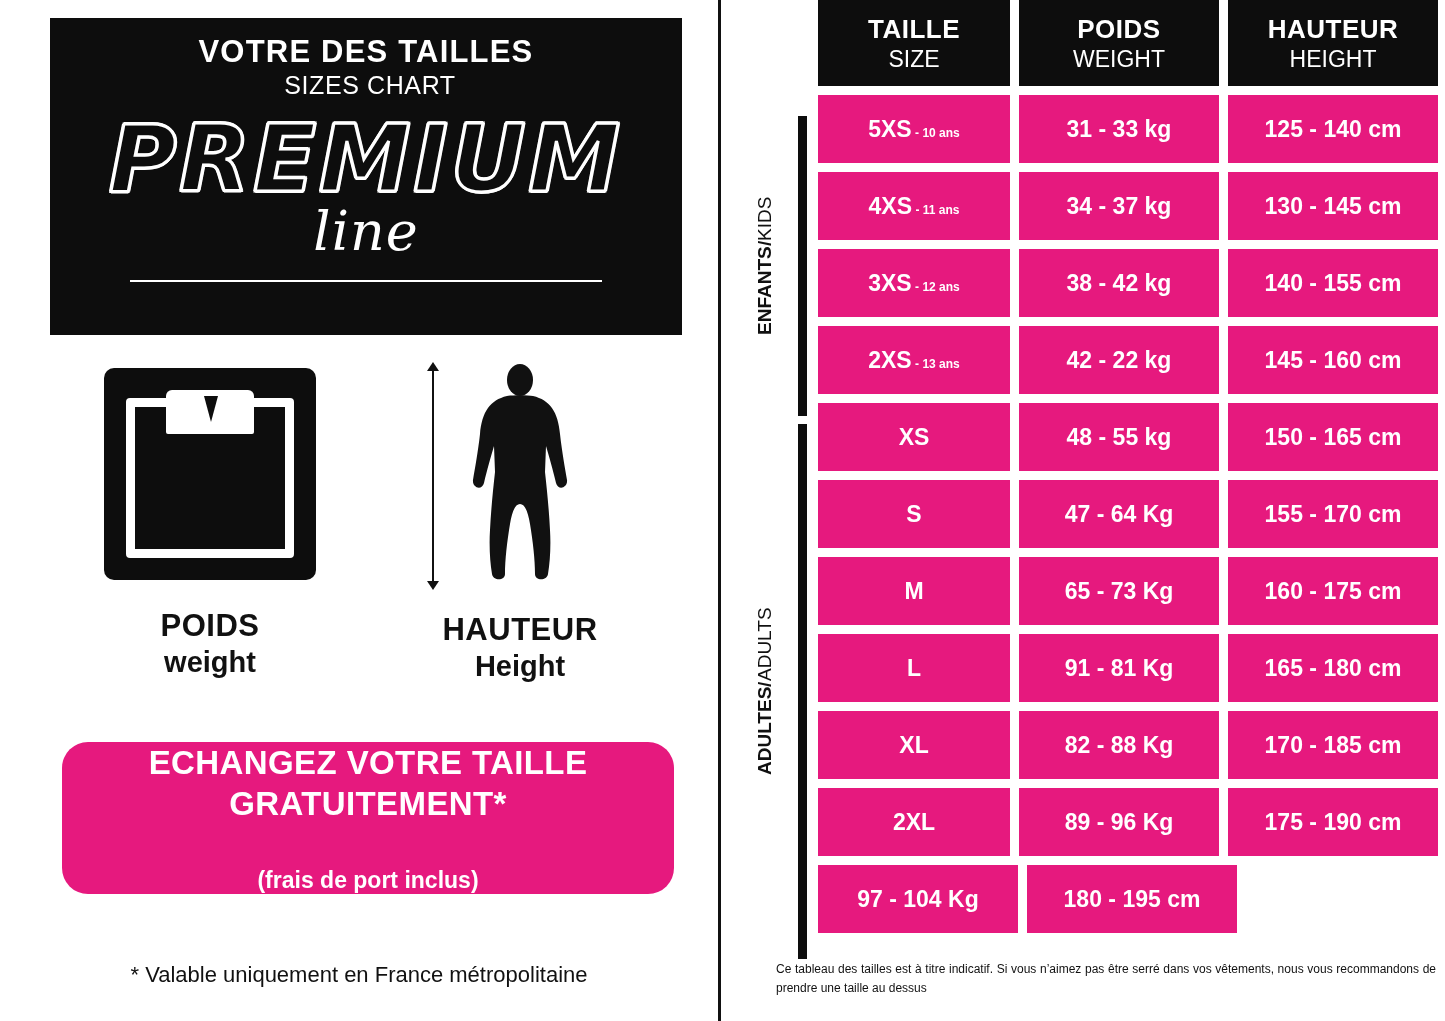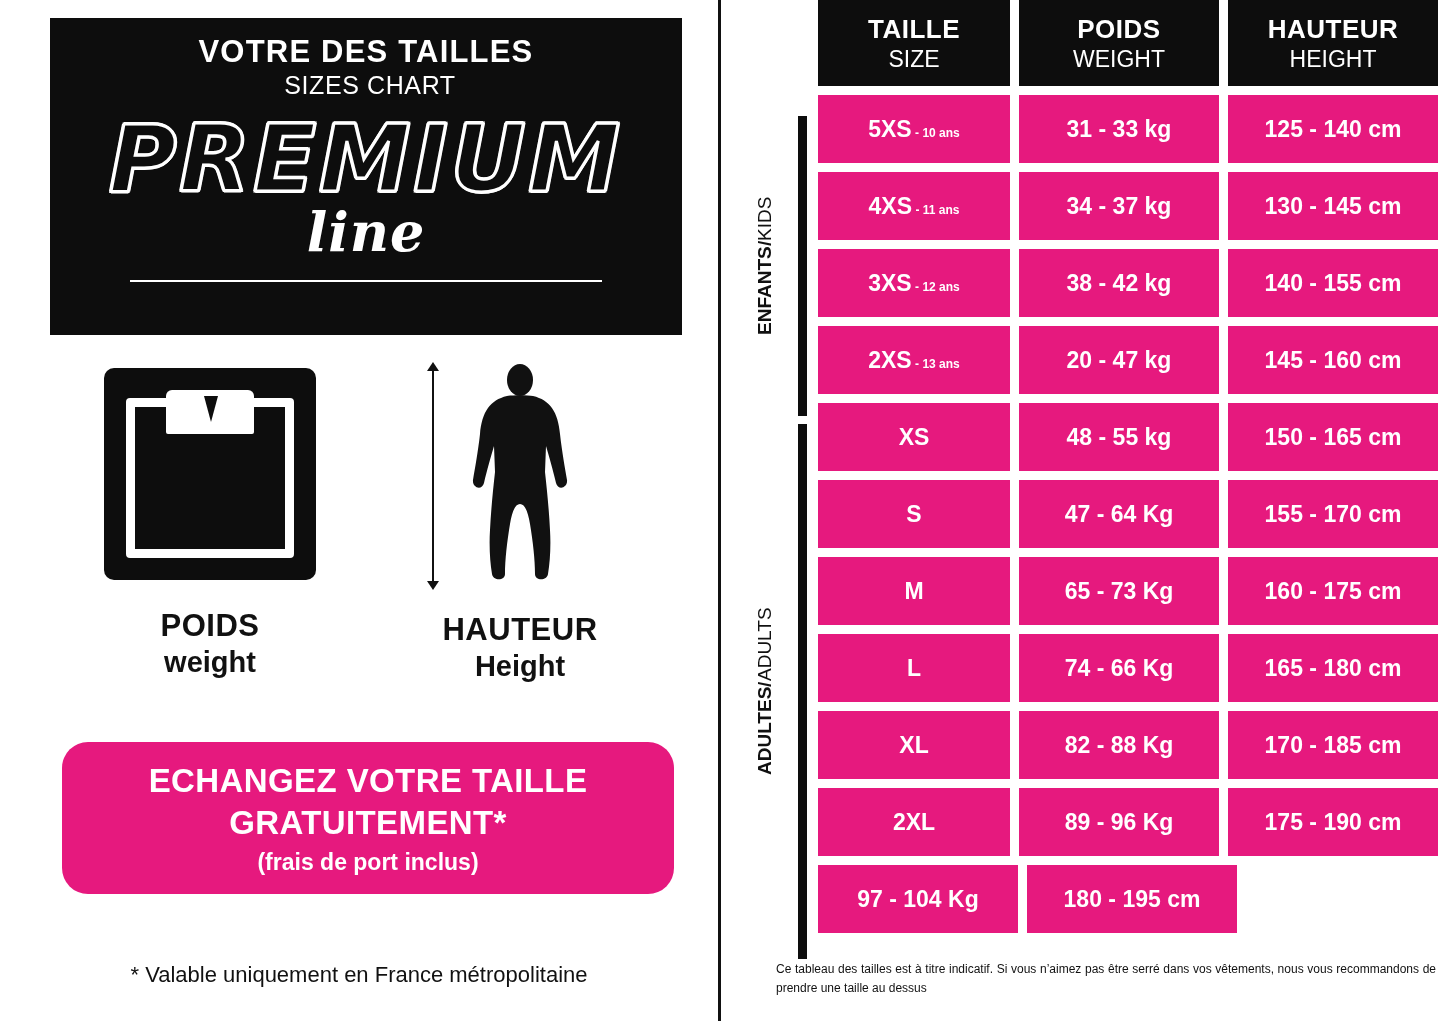--- a/index.html
+++ b/index.html
@@ -65,21 +65,21 @@
     font-family: "DejaVu Sans", sans-serif;
     -webkit-text-stroke: 3px #fff;
     color: #0d0d0d;
     text-shadow:
       2px 0 0 #fff, -2px 0 0 #fff, 0 2px 0 #fff, 0 -2px 0 #fff;
   }
   .brand-line {
     font-size: 54px;
     font-style: italic;
     font-family: "DejaVu Serif", serif;
-    font-weight: bold;
+    font-weight: normal;
     margin-top: -6px;
     letter-spacing: 1px;
   }
   .brand-rule {
     position: absolute;
     left: 80px; right: 80px;
     bottom: 22px;
     height: 2px;
     background: #fff;
   }
@@ -167,21 +167,21 @@
   .cta {
     position: absolute;
     left: 62px; top: 742px;
     width: 612px; height: 152px;
     background: #e6197e;
     border-radius: 26px;
     color: #fff;
     display: flex;
     flex-direction: column;
     align-items: center;
-    justify-content: center;
+    justify-content: space-between;
     text-align: center;
     padding: 0 24px;
   }
   .cta-line1 {
     font-size: 33px; font-weight: bold;
     line-height: 1.25;
     letter-spacing: 0.4px;
   }
   .cta-line2 {
     font-size: 23px; font-weight: bold;
@@ -388,21 +388,21 @@
           </div>
         <div class="cell c-height">
             <div class="val">140 - 155 cm</div>
           </div>
       </div>
       <div class="row data">
         <div class="cell c-size">
             <div class="val"><span>2XS</span><span class="age"> - 13 ans</span></div>
           </div>
         <div class="cell c-weight">
-            <div class="val">20 - 47 kg</div>
+            <div class="val">42 - 22 kg</div>
           </div>
         <div class="cell c-height">
             <div class="val">145 - 160 cm</div>
           </div>
       </div>
 
       <div class="row data">
         <div class="cell c-size">
             <div class="val">XS</div>
           </div>
@@ -433,21 +433,21 @@
           </div>
         <div class="cell c-height">
             <div class="val">160 - 175 cm</div>
           </div>
       </div>
       <div class="row data">
         <div class="cell c-size">
             <div class="val">L</div>
           </div>
         <div class="cell c-weight">
-            <div class="val">74 - 66 Kg</div>
+            <div class="val">91 - 81 Kg</div>
           </div>
         <div class="cell c-height">
             <div class="val">165 - 180 cm</div>
           </div>
       </div>
       <div class="row data">
         <div class="cell c-size">
             <div class="val">XL</div>
           </div>
         <div class="cell c-weight">

